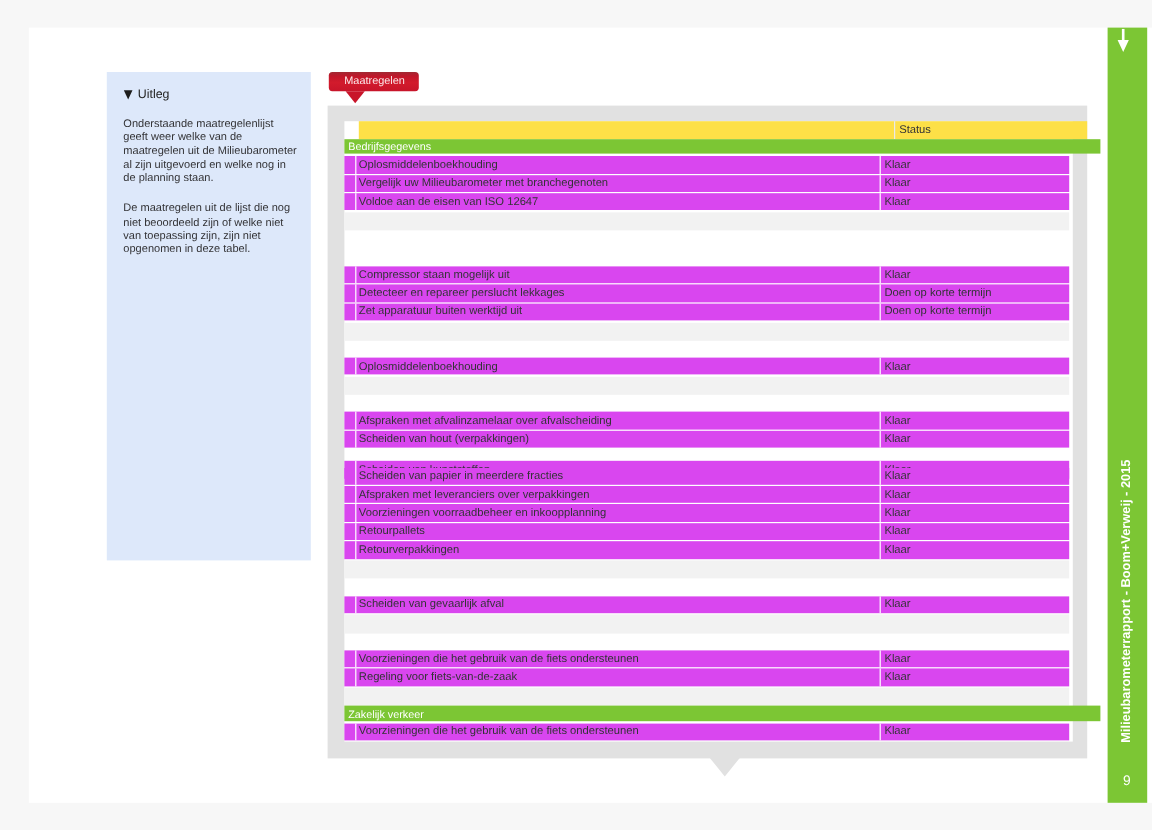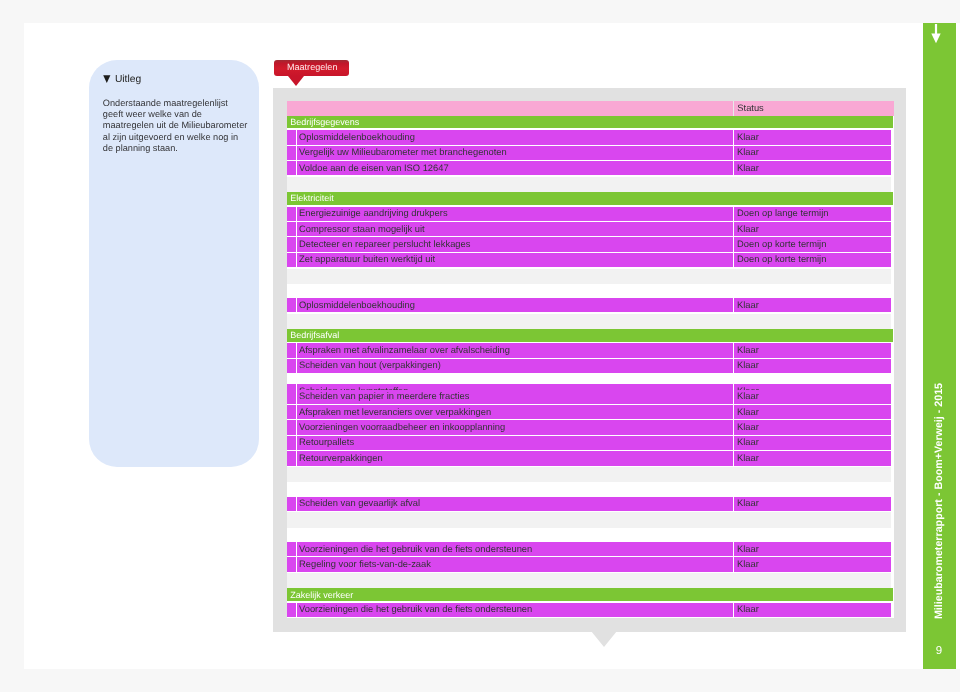--- a/index.html
+++ b/index.html
@@ -9,44 +9,44 @@
 
   
   .sidebar{position:absolute;left:899px;top:0px;width:32.8px;height:645.8px;background:#7cc634;}
   .sb-arrow{position:absolute;left:7.7px;top:0.7px;}
   .sb-title{position:absolute;left:0;top:360px;width:32px;height:235px;}
   .sb-title span{position:absolute;left:50%;top:50%;transform:translate(-50%,-50%) rotate(-90deg);color:#ffffff;font-size:10.7px;font-weight:bold;white-space:nowrap;}
   .sb-page{position:absolute;left:0;top:618px;width:32px;height:22px;}
   .sb-page span{position:absolute;left:50%;top:50%;transform:translate(-50%,-50%);color:#ffffff;font-size:11.5px;line-height:11.5px;white-space:nowrap;}
 
   
-  .uitleg{position:absolute;left:65px;top:37px;width:170px;height:407px;background:#dde8fa;border-radius:28px;}
+  .uitleg{position:absolute;left:65px;top:37px;width:170px;height:407px;background:#dde8fa;}
   .uitleg-head{position:absolute;left:13.9px;top:15.5px;height:0;}
   .tri-down{position:absolute;left:-0.2px;top:-0.9px;}
   .uitleg-title{position:absolute;left:12px;top:-0.9px;font-size:10.3px;line-height:10.4px;color:#1d1d1b;white-space:nowrap;}
   .uitleg-body{position:absolute;left:13.8px;top:37.6px;width:148px;font-size:9.2px;line-height:11.4px;color:#333336;}
   .uitleg-body p{margin:0;}
   .uitleg-body p+p{margin-top:13.6px;}
 
   
   .tab{position:absolute;left:249.8px;top:36.6px;width:75.3px;height:16.7px;border-radius:3px;
         background:linear-gradient(180deg,#a02a33 0%,#c1172a 22%,#d21b2c 55%,#c8152a 100%);}
   .tab-label{position:absolute;left:13.1px;top:44%;transform:translateY(-50%);color:#fbe9ea;font-size:9.1px;white-space:nowrap;}
   .tab-point{position:absolute;left:263.7px;top:53.4px;width:0;height:0;border-left:8.6px solid transparent;border-right:8.6px solid transparent;border-top:10.6px solid #c8152a;}
 
   
   .panel{position:absolute;left:249px;top:65px;width:633px;height:544px;background:#e1e1e1;}
   .panel-point{position:absolute;left:566.8px;top:608px;width:0;height:0;border-left:13.2px solid transparent;border-right:13.2px solid transparent;border-top:16px solid #e1e1e1;}
   .tblwrap{position:absolute;left:262.5px;top:78.2px;width:607.5px;height:516.5px;background:#ffffff;}
 
   .tbl{position:absolute;left:0;top:0;width:607.5px;height:517px;font-size:9.35px;color:#333336;}
-  .hdr{position:absolute;left:0;top:0;width:607.5px;height:14.7px;background:#f9a8d4;}
+  .hdr{position:absolute;left:12px;top:0;width:607.5px;height:14.7px;background:#fde047;}
   .hdr .hsep{position:absolute;left:446.5px;top:0;width:1px;height:14.7px;background:#e9e9e9;}
   .hdr .hstatus{position:absolute;left:450.8px;top:0;height:14.2px;display:flex;align-items:center;}
-  .band{position:absolute;left:0.6px;width:606px;height:12.55px;background:#7cc634;color:#ffffff;font-size:9.0px;}
+  .band{position:absolute;left:0.6px;width:606px;height:12.55px;background:#7cc634;color:#ffffff;font-size:9.0px;padding-left:24px;}
   .band span{position:absolute;left:3.1px;top:50%;transform:translateY(-50%);}
   .rw{position:absolute;left:0;width:604.8px;height:14.38px;background:#d946ef;}
   .rw .n{position:absolute;left:12.5px;top:46%;transform:translateY(-50%);}
   .rw .s{position:absolute;left:450.5px;top:46%;transform:translateY(-50%);}
   .rw .vsep{position:absolute;left:446.5px;top:0;width:1px;height:14.38px;background:#ffffff;}
   .rw .isep{position:absolute;left:9px;top:0;width:1px;height:14.38px;background:#ffffff;}
   .sp{position:absolute;left:0;width:604.8px;background:#f2f2f2;}
 </style>
 </head>
 <body>
@@ -55,20 +55,21 @@
 
   <div class="uitleg">
     <div class="uitleg-head">
       <svg class="tri-down" width="8" height="9" viewBox="0 0 8 9">
           <path d="M0.2 0.3 H7.4 L3.8 8 Z" fill="#1d1d1b"></path>
         </svg>
       <span class="uitleg-title">Uitleg</span>
     </div>
     <div class="uitleg-body">
       <p>Onderstaande maatregelenlijst geeft weer welke van de maatregelen uit de Milieubarometer al zijn uitgevoerd en welke nog in de planning staan.</p>
+      <p>De maatregelen uit de lijst die nog niet beoordeeld zijn of welke niet van toepassing zijn, zijn niet opgenomen in deze tabel.</p>
     </div>
   </div>
 
   <div class="tab">
     <span class="tab-label">Maatregelen</span>
   </div>
   <div class="tab-point"></div>
 
   <div class="panel"></div>
   <div class="panel-point"></div>
@@ -94,29 +95,20 @@
           <div class="vsep"></div>
           <div class="s">Klaar</div>
         </div>
         <div class="rw" style="top: 59.91px;">
           <div class="isep"></div>
           <div class="n">Voldoe aan de eisen van ISO 12647</div>
           <div class="vsep"></div>
           <div class="s">Klaar</div>
         </div>
         <div class="sp" style="top: 75.79px; height: 15.09px;"></div>
-        <div class="band" style="top: 90.88px;">
-          <span>Elektriciteit</span>
-        </div>
-        <div class="rw" style="top: 105.33px;">
-          <div class="isep"></div>
-          <div class="n">Energiezuinige aandrijving drukpers</div>
-          <div class="vsep"></div>
-          <div class="s">Doen op lange termijn</div>
-        </div>
         <div class="rw" style="top: 120.71px;">
           <div class="isep"></div>
           <div class="n">Compressor staan mogelijk uit</div>
           <div class="vsep"></div>
           <div class="s">Klaar</div>
         </div>
         <div class="rw" style="top: 136.09px;">
           <div class="isep"></div>
           <div class="n">Detecteer en repareer perslucht lekkages</div>
           <div class="vsep"></div>
@@ -129,23 +121,20 @@
           <div class="s">Doen op korte termijn</div>
         </div>
         <div class="sp" style="top: 167.35px; height: 15.09px;"></div>
         <div class="rw" style="top: 196.89px;">
           <div class="isep"></div>
           <div class="n">Oplosmiddelenboekhouding</div>
           <div class="vsep"></div>
           <div class="s">Klaar</div>
         </div>
         <div class="sp" style="top: 212.77px; height: 15.09px;"></div>
-        <div class="band" style="top: 227.86px;">
-          <span>Bedrijfsafval</span>
-        </div>
         <div class="rw" style="top: 242.31px;">
           <div class="isep"></div>
           <div class="n">Afspraken met afvalinzamelaar over afvalscheiding</div>
           <div class="vsep"></div>
           <div class="s">Klaar</div>
         </div>
         <div class="rw" style="top: 257.69px;">
           <div class="isep"></div>
           <div class="n">Scheiden van hout (verpakkingen)</div>
           <div class="vsep"></div>

